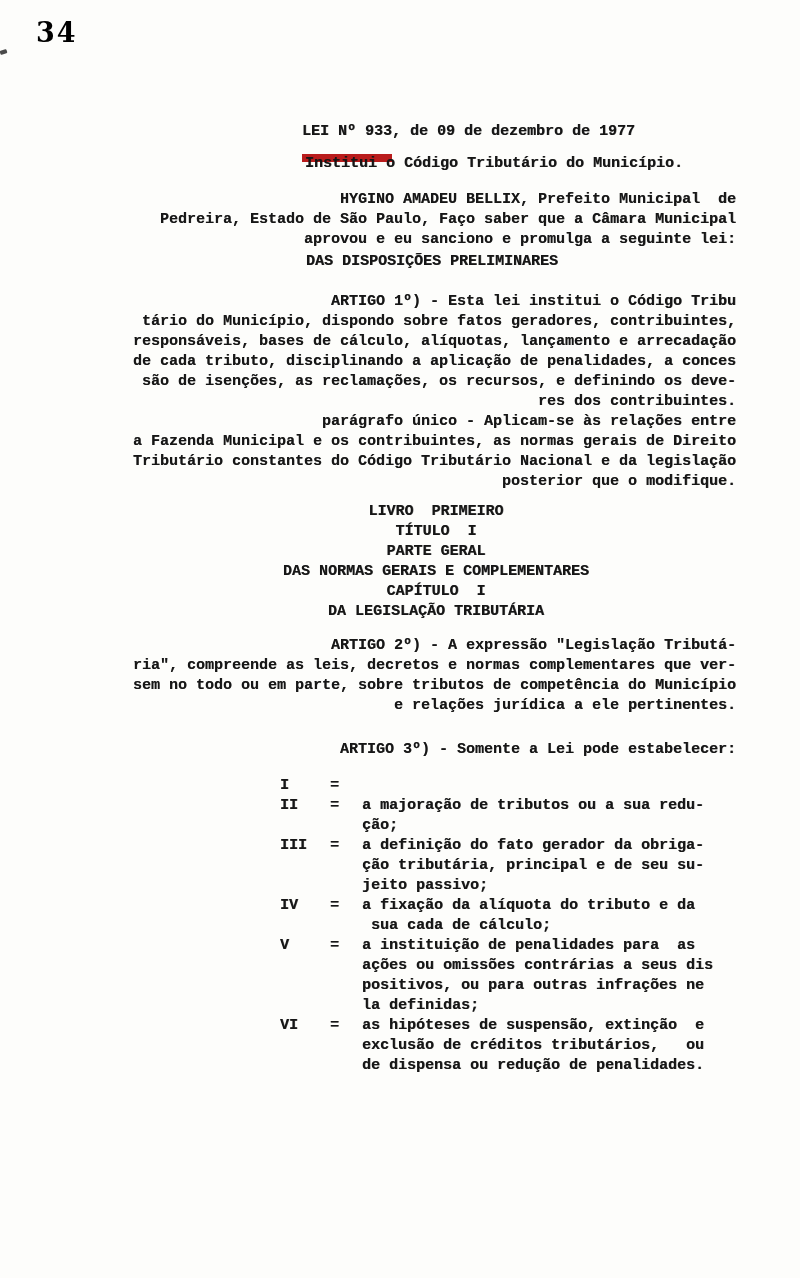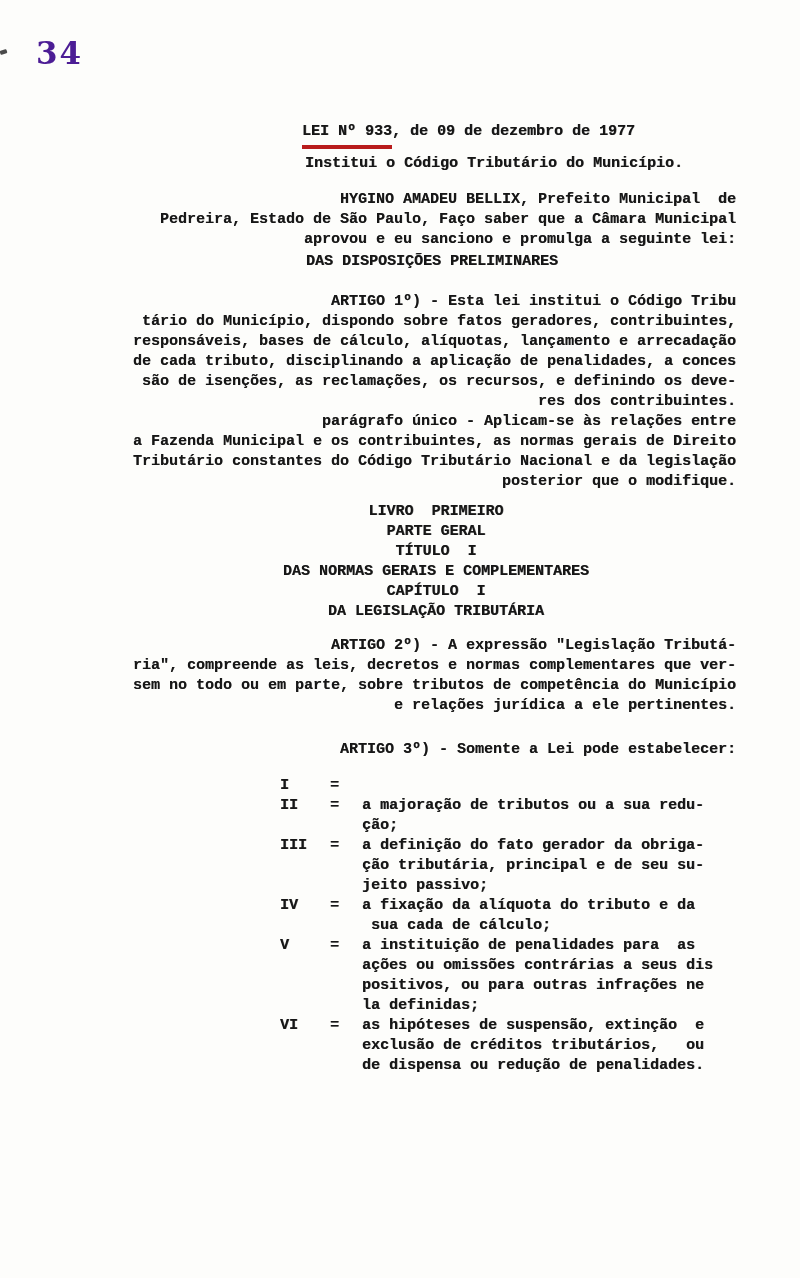--- a/index.html
+++ b/index.html
@@ -11,26 +11,26 @@
     position: relative;
     width: 800px;
     height: 1278px;
     overflow: hidden;
     font-family: "Liberation Mono", "DejaVu Sans Mono", monospace;
     color: #161616;
   }
   .page-number {
     position: absolute;
     left: 36px;
-    top: 35px;
+    top: 17px;
     font-family: "DejaVu Serif", serif;
     font-weight: bold;
-    font-size: 31px;
+    font-size: 27px;
     letter-spacing: 2px;
-    color: #4c1d95;
+    color: #000000;
   }
   .corner-mark {
     position: absolute;
     left: 0px;
     top: 50px;
     width: 7px;
     height: 4px;
     background: #2a2a2a;
     transform: rotate(-18deg);
     border-radius: 1px;
@@ -42,22 +42,22 @@
     top: 122px;
     width: 626px;
     font-size: 15px;
     line-height: 20px;
     font-weight: bold;
     text-shadow: 0.4px 0.4px 0.4px rgba(25,25,25,0.65);
   }
   .line, .para, .heading { white-space: pre-wrap; text-align: right; }
   .title-line { padding-left: 192px; margin-bottom: 12px; white-space: pre; }
   .title-underline {
-    border-bottom: 4px solid #b91c1c;
-    padding-bottom: 5px;
+    border-bottom: 8px solid #b91c1c;
+    padding-bottom: 14px;
   }
   .subtitle { padding-left: 195px; margin-bottom: 16px; white-space: pre; }
   .preamble { margin-bottom: 2px; }
   .section-heading { padding-left: 196px; margin-bottom: 20px; white-space: pre; }
   .article-1 { margin-bottom: 0; }
   .paragrafo-unico { margin-bottom: 10px; }
   .center-block { text-align: center; padding-left: 26px; margin-bottom: 14px; }
   .center-block div { white-space: pre; text-align: center; }
   .article-2 { margin-bottom: 24px; }
   .article-3-intro { margin-bottom: 16px; }
@@ -92,22 +92,22 @@
 são de isenções, as reclamações, os recursos, e definindo os deve-
 res dos contribuintes.</div>
 
   <div class="para paragrafo-unico">                      parágrafo único - Aplicam-se às relações entre
 a Fazenda Municipal e os contribuintes, as normas gerais de Direito
 Tributário constantes do Código Tributário Nacional e da legislação
 posterior que o modifique.</div>
 
   <div class="center-block">
     <div>LIVRO  PRIMEIRO</div>
+    <div>TÍTULO  I</div>
     <div>PARTE GERAL</div>
-    <div>TÍTULO  I</div>
     <div>DAS NORMAS GERAIS E COMPLEMENTARES</div>
     <div>CAPÍTULO  I</div>
     <div>DA LEGISLAÇÃO TRIBUTÁRIA</div>
   </div>
 
   <div class="para article-2">                     ARTIGO 2º) - A expressão "Legislação Tributá-
 ria", compreende as leis, decretos e normas complementares que ver-
 sem no todo ou em parte, sobre tributos de competência do Município
 e relações jurídica a ele pertinentes.</div>
 

